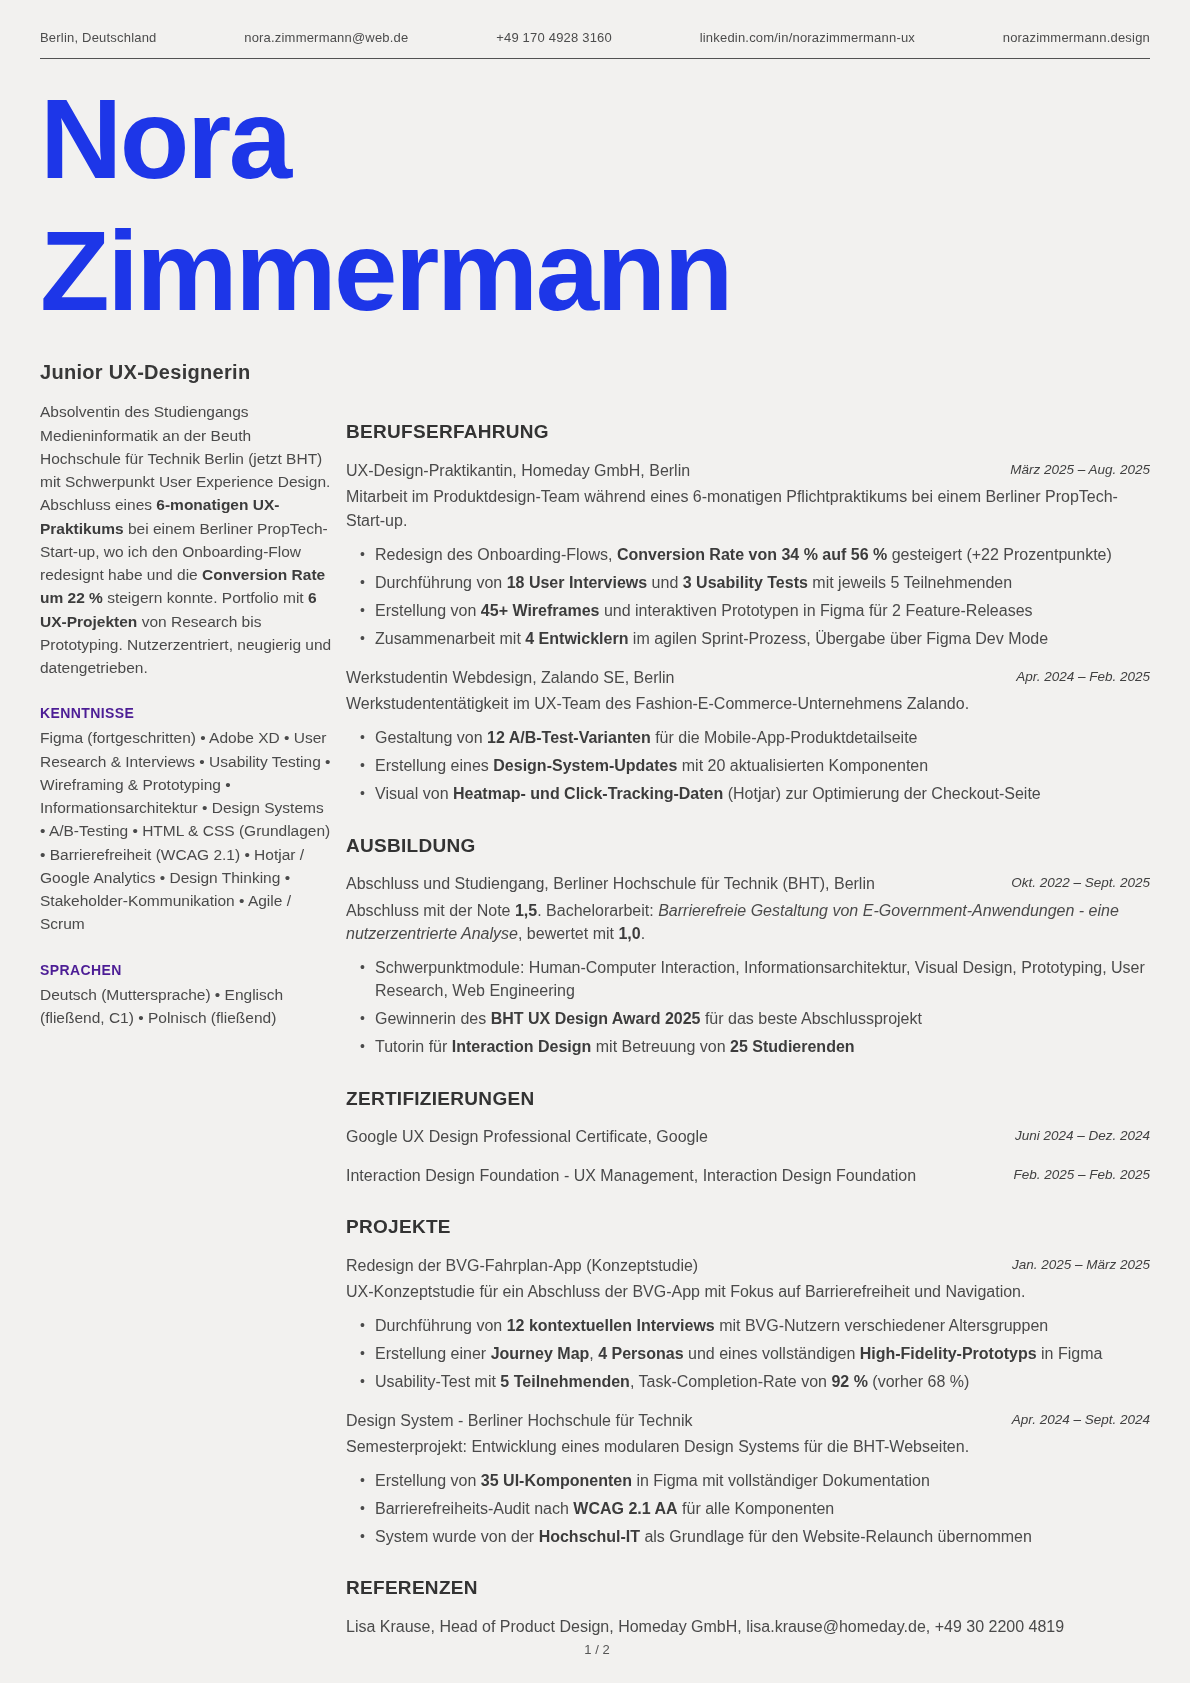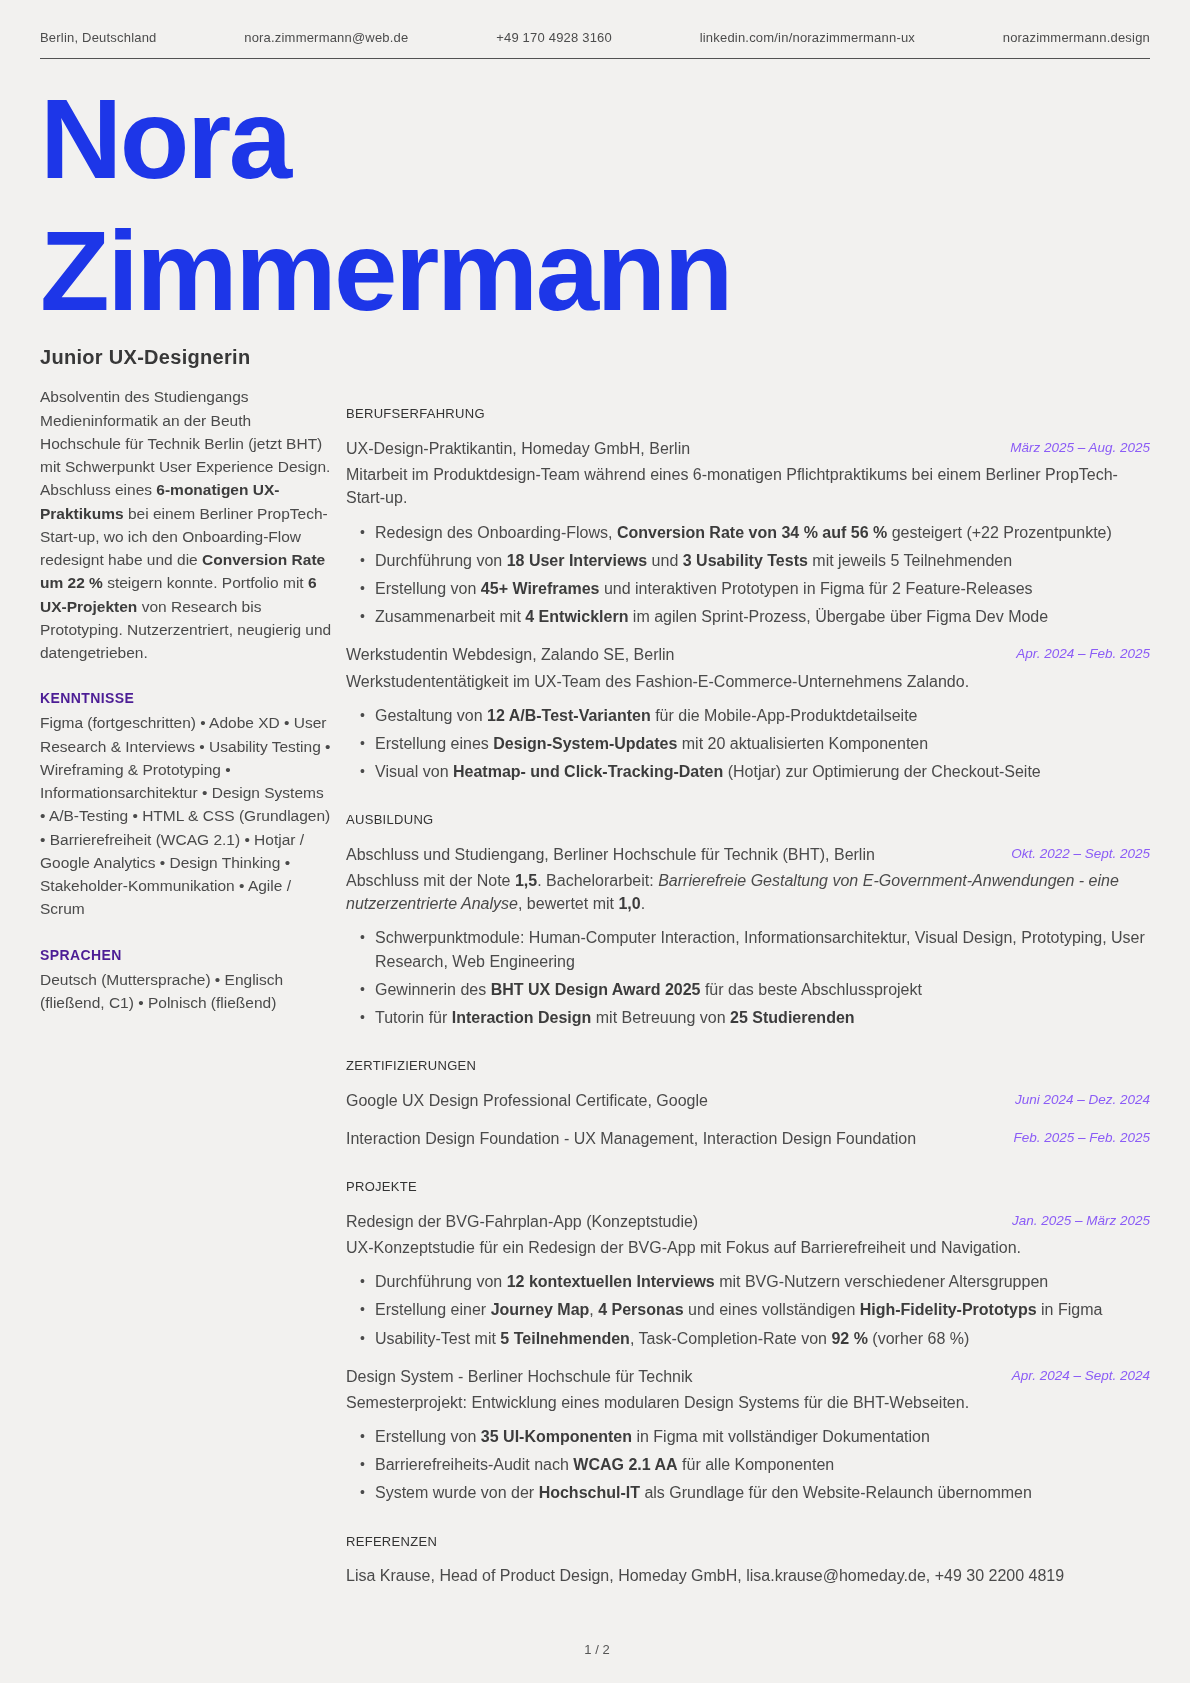--- a/index.html
+++ b/index.html
@@ -26,46 +26,46 @@
     color: var(--accent, #1d36e8);
     font-weight: bold;
     font-size: 114px;
     line-height: 1.16;
     letter-spacing: -2.5px;
     margin-top: 14px;
   }
   .name span { display: block; }
 
   
-  .columns { display: flex; gap: 14px; margin-top: 9px; }
+  .columns { display: flex; gap: 14px; margin-top: 24px; }
   .left-col { width: 292px; flex: none; hyphens: auto; }
   .right-col { flex: 1; min-width: 0; padding-top: 60px; hyphens: auto; }
 
   .job-title {
     font-size: 20px; font-weight: bold; color: #383838;
     letter-spacing: 0.3px; margin-bottom: 16px;
   }
   .profile { font-size: 15.5px; line-height: 1.5; }
   .side-heading {
     font-size: 14px; font-weight: bold; color: #4c1d95;
     letter-spacing: 0.4px; margin: 26px 0 5px 0;
   }
   .side-text { font-size: 15.5px; line-height: 1.5; }
 
   
   .section { margin-bottom: 29px; }
   .sec-heading {
-    font-size: 13px; font-weight: normal; color: var(--heading, #333333);
+    font-size: 19px; font-weight: bold; color: var(--heading, #333333);
     letter-spacing: 0.3px; line-height: 1.2;
   }
   .entry { margin-top: 15px; }
   .entry-head { display: flex; justify-content: space-between; gap: 18px; }
   .entry-title { font-size: 16px; line-height: 1.45; }
   .entry-date {
-    font-size: 13.5px; font-style: italic; color: #8b5cf6;
+    font-size: 13.5px; font-style: italic; color: #404040;
     flex: none; padding-top: 3px; white-space: nowrap;
   }
   .entry-desc { font-size: 16px; line-height: 1.45; margin-top: 3px; }
   .bullets { list-style: none; margin: 11px 0 0 2px; }
   .bullets li {
     font-size: 16px; line-height: 1.45;
     padding-left: 27px; position: relative;
   }
   .bullets li + li { margin-top: 5px; }
   .bullets li::before {
@@ -173,21 +173,21 @@
             </div>
           </div>
         </section>
         <section class="section">
           <h2 class="sec-heading">PROJEKTE</h2>
           <div class="entry">
             <div class="entry-head">
               <div class="entry-title">Redesign der BVG-Fahrplan-App (Konzeptstudie)</div>
               <div class="entry-date">Jan. 2025 – März 2025</div>
             </div>
-            <p class="entry-desc"><span>UX-Konzeptstudie für ein Redesign der BVG-App mit Fokus auf Barrierefreiheit und Navigation.</span></p>
+            <p class="entry-desc"><span>UX-Konzeptstudie für ein Abschluss der BVG-App mit Fokus auf Barrierefreiheit und Navigation.</span></p>
             <ul class="bullets">
               <li><span>Durchführung von </span><span class="b">12 kontextuellen Interviews</span><span> mit BVG-Nutzern verschiedener Altersgruppen</span></li>
               <li><span>Erstellung einer </span><span class="b">Journey Map</span><span>, </span><span class="b">4 Personas</span><span> und eines vollständigen </span><span class="b">High-Fidelity-Prototyps</span><span> in Figma</span></li>
               <li><span>Usability-Test mit </span><span class="b">5 Teilnehmenden</span><span>, Task-Completion-Rate von </span><span class="b">92 %</span><span> (vorher 68 %)</span></li>
             </ul>
           </div>
           <div class="entry">
             <div class="entry-head">
               <div class="entry-title">Design System - Berliner Hochschule für Technik</div>
               <div class="entry-date">Apr. 2024 – Sept. 2024</div>

